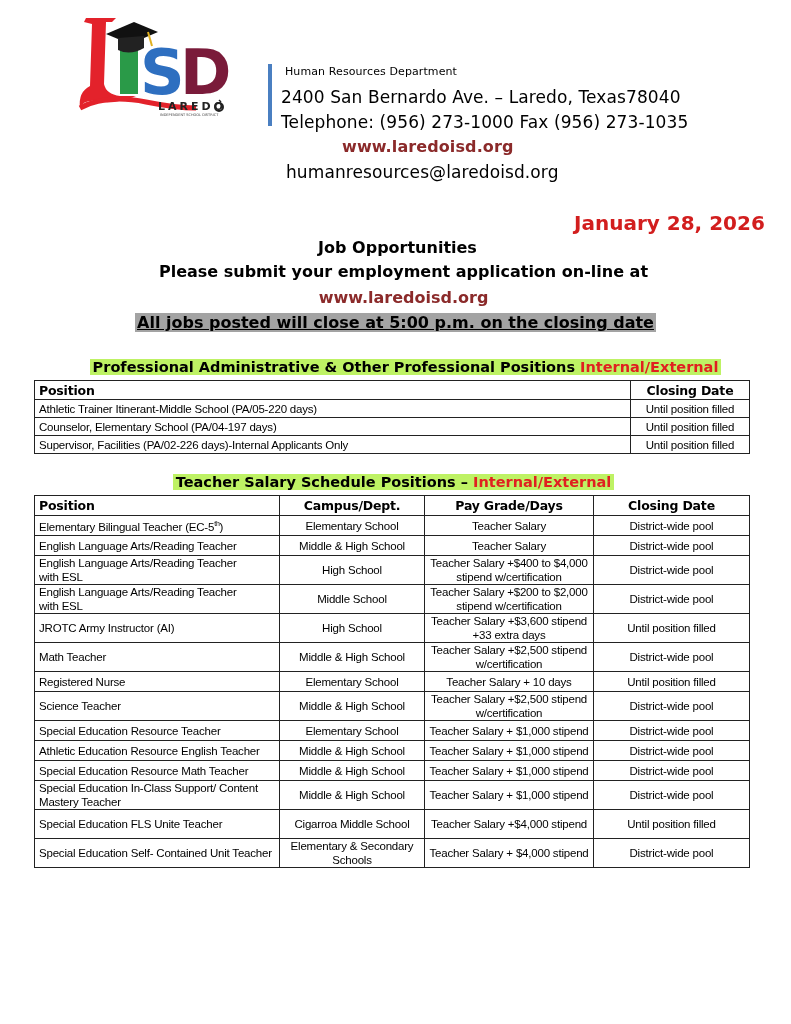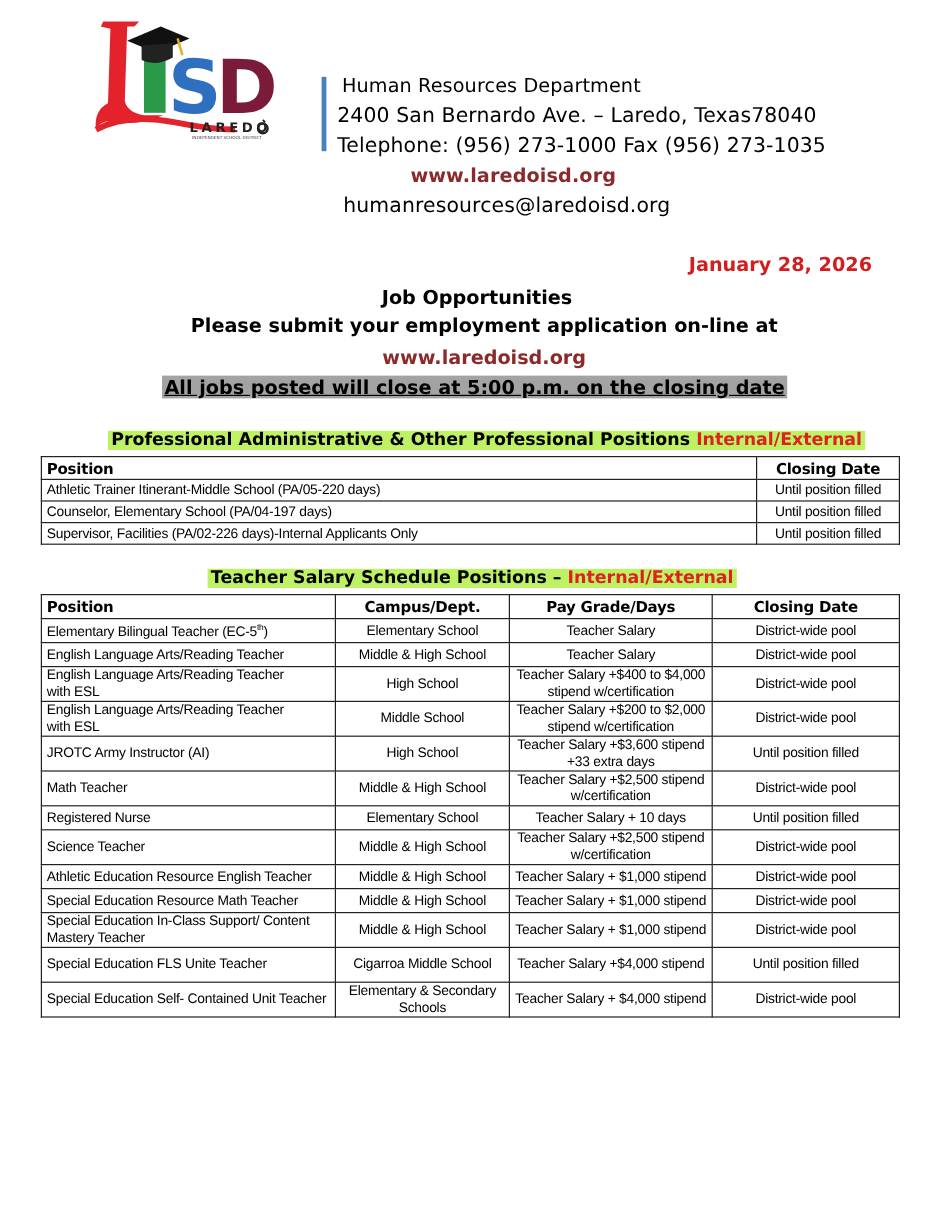--- a/index.html
+++ b/index.html
@@ -5,27 +5,27 @@
   html, body { margin: 0; padding: 0; background: #ffffff; }
   body { width: 791px; height: 1024px; position: relative; overflow: hidden; font-family: "DejaVu Sans", sans-serif; color: #000; }
 
   
   .logo { position: absolute; left: 76px; top: 12px; width: 160px; height: 108px; }
   .logo svg { width: 160px; height: 108px; }
 
   
   .hdr-bar { position: absolute; left: 268px; top: 64px; width: 4px; height: 62px; background: #4a7fc1; }
   .hdr-line { position: absolute; font-family: "DejaVu Sans", sans-serif; font-size: 17px; line-height: 20px; white-space: nowrap; color: #000; letter-spacing: 0.1px; }
-  .hdr-l1 { left: 285px; top: 62px; font-size: 16px; }
+  .hdr-l1 { left: 285px; top: 62px; font-size: 11px; }
   .hdr-l2 { left: 281px; top: 87px; }
   .hdr-l3 { left: 281px; top: 112px; }
   .hdr-l4 { left: 342px; top: 137px; color: #8b2a2a; font-weight: bold; font-size: 16px; }
   .hdr-l5 { left: 286px; top: 162px; }
 
-  .date { position: absolute; left: 574px; top: 211px; color: #d21e1e; font-weight: bold; font-size: 16px; white-space: nowrap; }
+  .date { position: absolute; left: 574px; top: 211px; color: #d21e1e; font-weight: bold; font-size: 20px; white-space: nowrap; }
 
   .center-line { position: absolute; left: 0; width: 791px; text-align: center; font-weight: bold; white-space: nowrap; }
   .job-title { top: 238px; font-size: 16px; left: 2px; }
   .submit-line { top: 262px; font-size: 16px; left: 8px; }
   .website-line { top: 288px; font-size: 16px; color: #8b2a2a; left: 8px; }
   .close-line { top: 313px; font-size: 16px; }
   .close-line span { background: #a3a3a3; text-decoration: underline; padding: 0 2px; }
 
   .section-title { position: absolute; left: 0; width: 791px; text-align: center; font-weight: bold; font-size: 14.5px; white-space: nowrap; }
   .section-title span.hl { background: #bef264; padding: 0 3px; }
@@ -188,20 +188,26 @@
   </tr>
 
   <tr class="r2">
     <td class="pos">Science Teacher</td>
     <td>Middle &amp; High School</td>
     <td><span>Teacher Salary +$2,500 stipend</span><br><span>w/certification</span></td>
     <td>District-wide pool</td>
   </tr>
 
 
+  <tr class="r1">
+    <td class="pos">Special Education Resource Teacher</td>
+    <td>Elementary School</td>
+    <td>Teacher Salary + $1,000 stipend</td>
+    <td>District-wide pool</td>
+  </tr>
 
   <tr class="r1">
     <td class="pos">Athletic Education Resource English Teacher</td>
     <td>Middle &amp; High School</td>
     <td>Teacher Salary + $1,000 stipend</td>
     <td>District-wide pool</td>
   </tr>
 
   <tr class="r1">
     <td class="pos">Special Education Resource Math Teacher</td>

